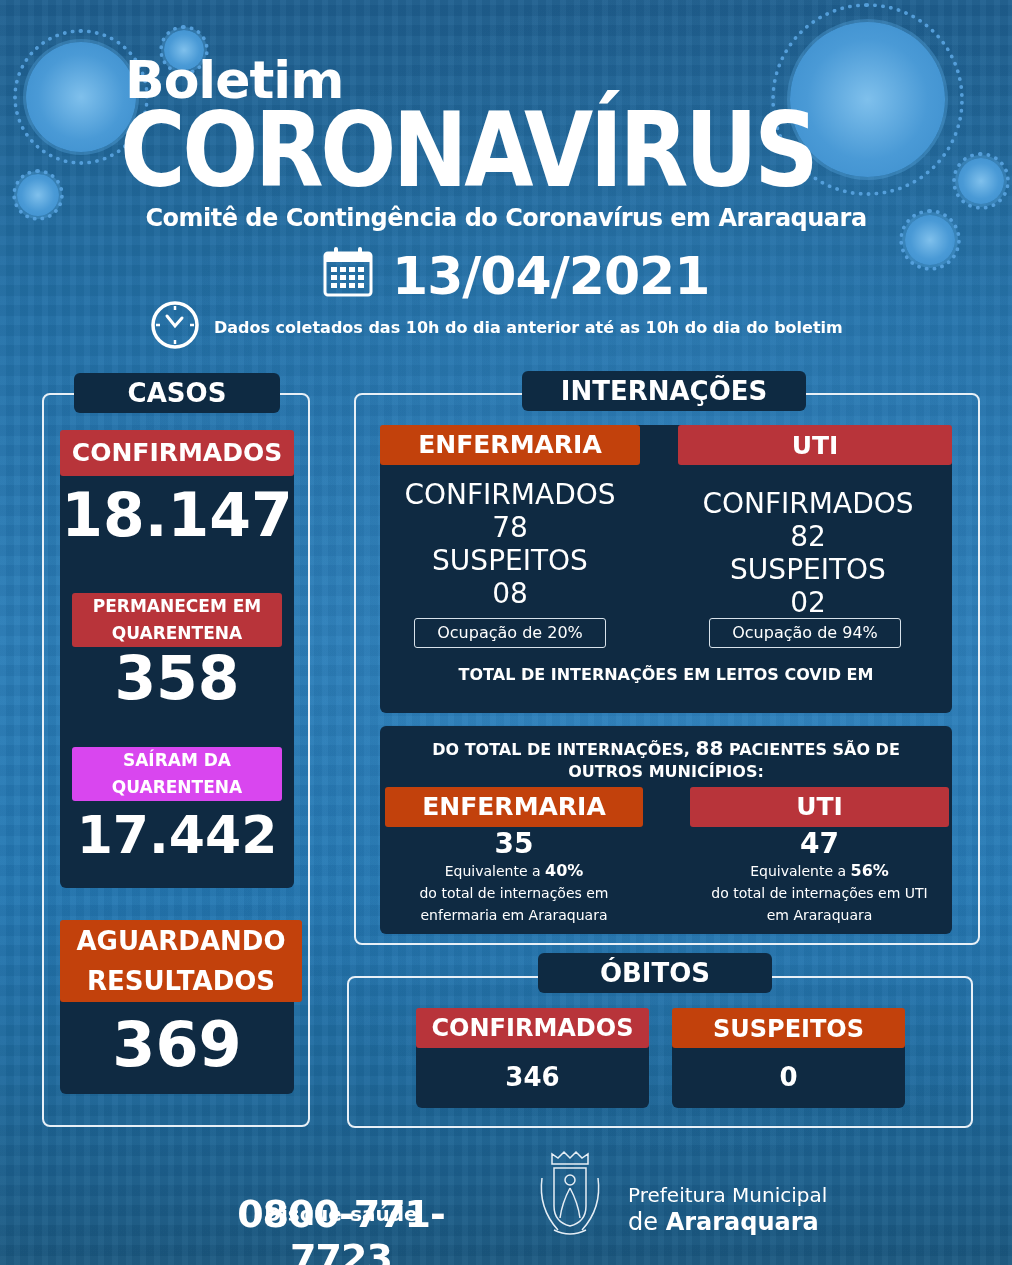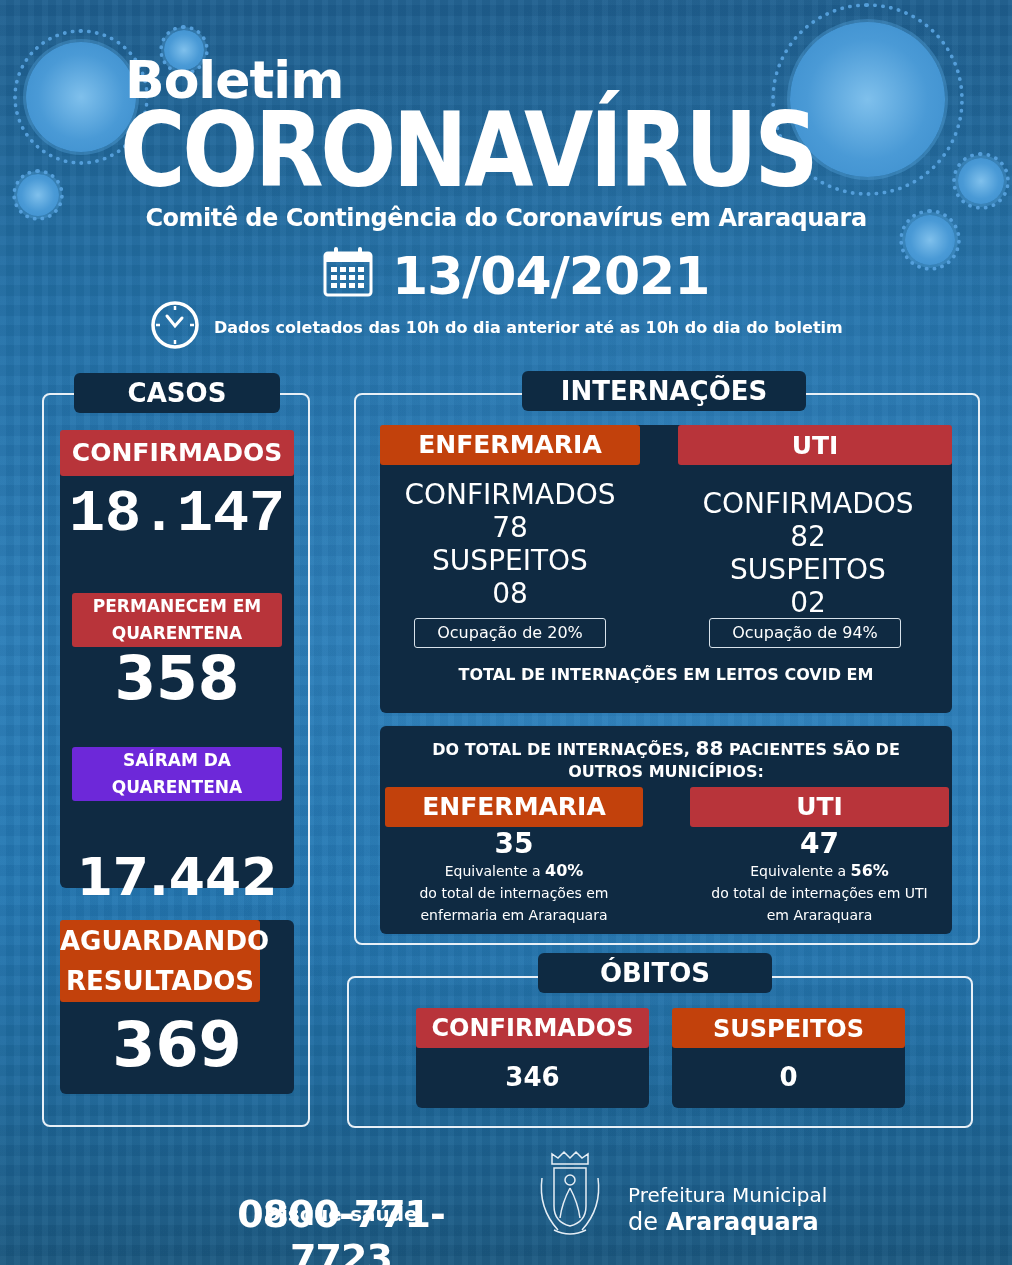--- a/index.html
+++ b/index.html
@@ -36,21 +36,21 @@
 
   .frame { position: absolute; border: 2px solid #e8f0f7; border-radius: 8px; }
   .section-title {
     position: absolute; background: #0e2a42; border-radius: 6px;
     font-weight: 700; text-align: center; font-size: 26px; line-height: 40px; height: 40px;
   }
   .panel { position: absolute; background: #0f2a42; border-radius: 6px; }
   .lbl { position: absolute; font-weight: 700; text-align: center; border-radius: 3px; }
   .red { background: #b8343a; }
   .yellow { background: #c2410c; }
-  .teal { background: #6d28d9; }
+  .teal { background: #d946ef; }
   .center { text-align: center; }
   .occ {
     position: absolute; border: 1px solid #d8e2ea; border-radius: 3px;
     font-size: 16px; text-align: center; line-height: 28px; height: 30px;
   }
 </style>
 </head>
 <body>
 
 <div class="virus" style="left:26px;top:42px;width:110px;height:110px;"></div>
@@ -104,36 +104,36 @@
     </svg>
   </span>
   <span class="bold t-time">Dados coletados das 10h do dia anterior até as 10h do dia do boletim</span>
 </div>
 
 <div class="frame" style="left:42px;top:393px;width:268px;height:734px;"></div>
 <div class="section-title" style="left:74px;top:373px;width:206px;">CASOS</div>
 
 <div class="panel" style="left:60px;top:430px;width:234px;height:458px;"></div>
 <div class="lbl red" style="left:60px;top:430px;width:234px;height:46px;font-size:25px;line-height:46px;">CONFIRMADOS</div>
-<div class="abs bold center" style="left:60px;width:234px;top:480px;font-size:60px;font-family:Liberation Mono, monospace;">18.147</div>
+<div class="abs bold center" style="left:60px;width:234px;top:480px;font-size:60px;">18.147</div>
 
 <div class="lbl red" style="left:72px;top:593px;width:210px;height:54px;font-size:17px;line-height:27px;">
   <div>PERMANECEM EM</div>
   <div>QUARENTENA</div>
 </div>
 <div class="abs bold center" style="left:60px;width:234px;top:643px;font-size:60px;">358</div>
 
 <div class="lbl teal" style="left:72px;top:747px;width:210px;height:54px;font-size:17px;line-height:27px;">
   <div>SAÍRAM DA</div>
   <div>QUARENTENA</div>
 </div>
-<div class="abs bold center" style="left:60px;width:234px;top:847px;font-size:52px;">17.442</div>
+<div class="abs bold center" style="left:60px;width:234px;top:805px;font-size:52px;">17.442</div>
 
 <div class="panel" style="left:60px;top:920px;width:234px;height:174px;"></div>
-<div class="lbl yellow" style="left:60px;top:920px;width:200px;height:82px;font-size:26px;line-height:40px;padding-top:1px;">
+<div class="lbl yellow" style="left:60px;top:920px;width:242px;height:82px;font-size:26px;line-height:40px;padding-top:1px;">
   <div>AGUARDANDO</div>
   <div>RESULTADOS</div>
 </div>
 <div class="abs bold center" style="left:60px;width:234px;top:1008px;font-size:62px;">369</div>
 
 <div class="frame" style="left:354px;top:393px;width:626px;height:552px;"></div>
 <div class="section-title" style="left:522px;top:371px;width:284px;">INTERNAÇÕES</div>
 
 <div class="panel" style="left:380px;top:425px;width:572px;height:288px;"></div>
 <div class="lbl yellow" style="left:380px;top:425px;width:260px;height:40px;font-size:25px;line-height:40px;">ENFERMARIA</div>

